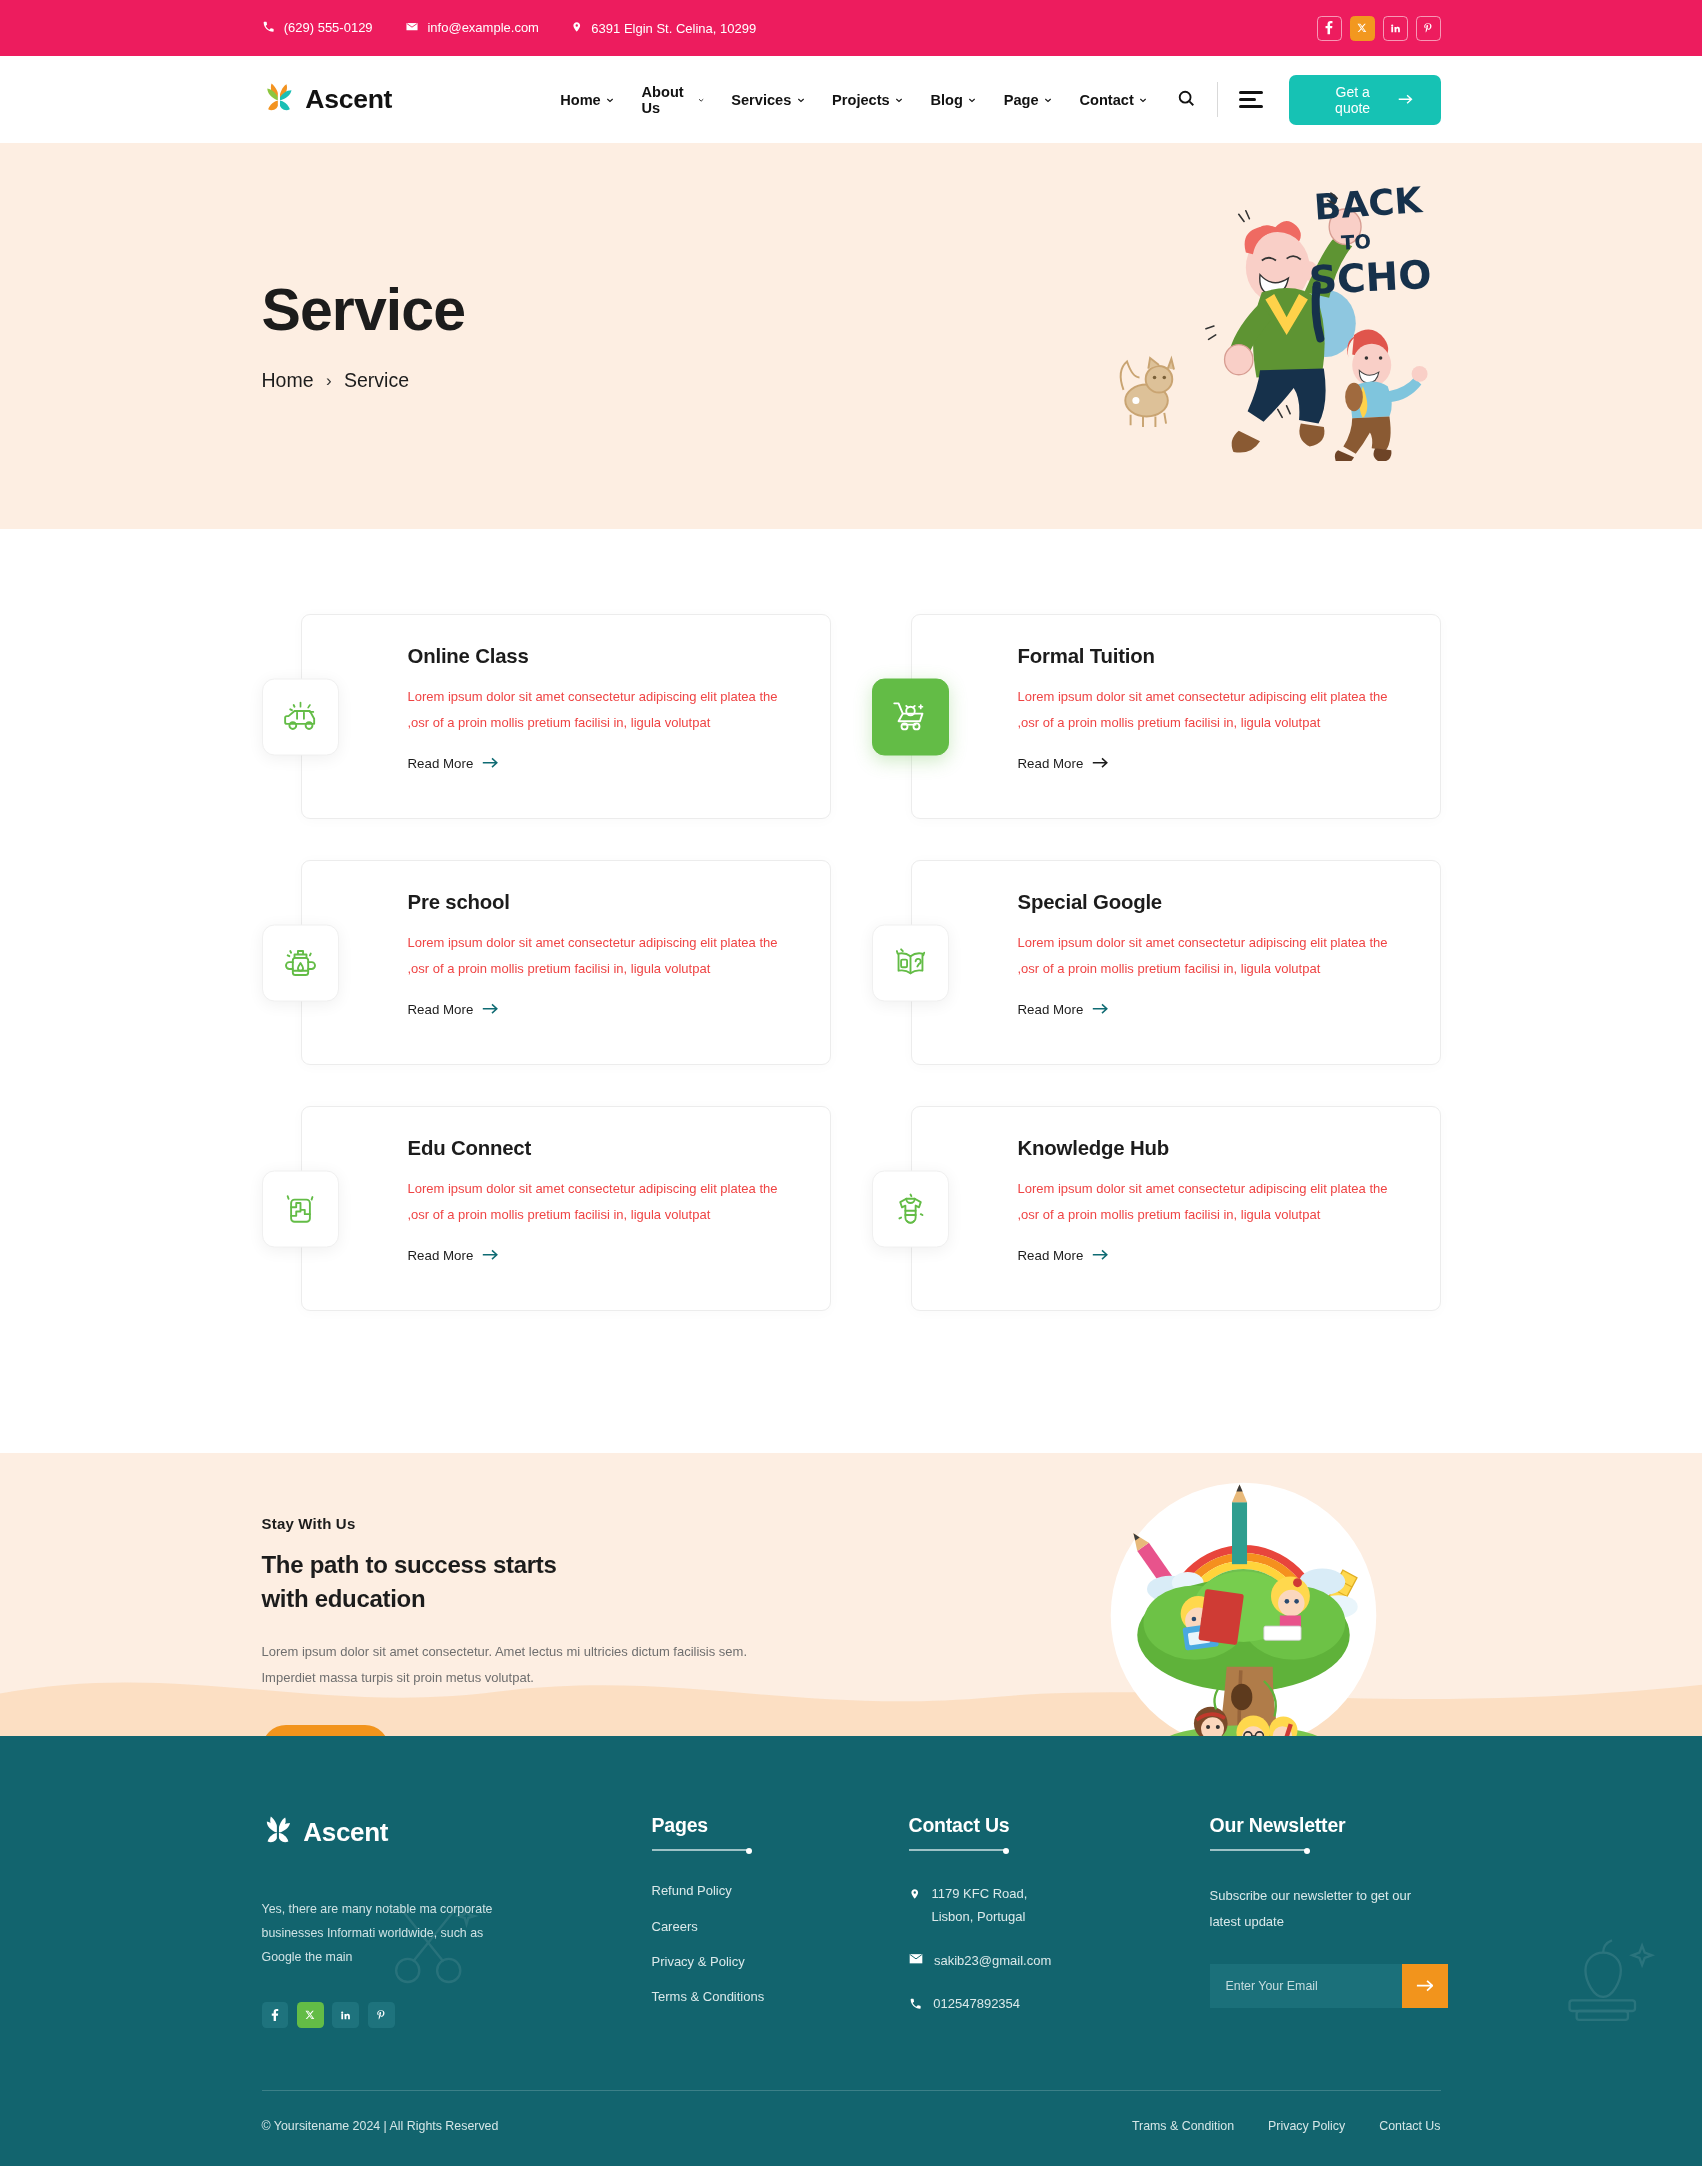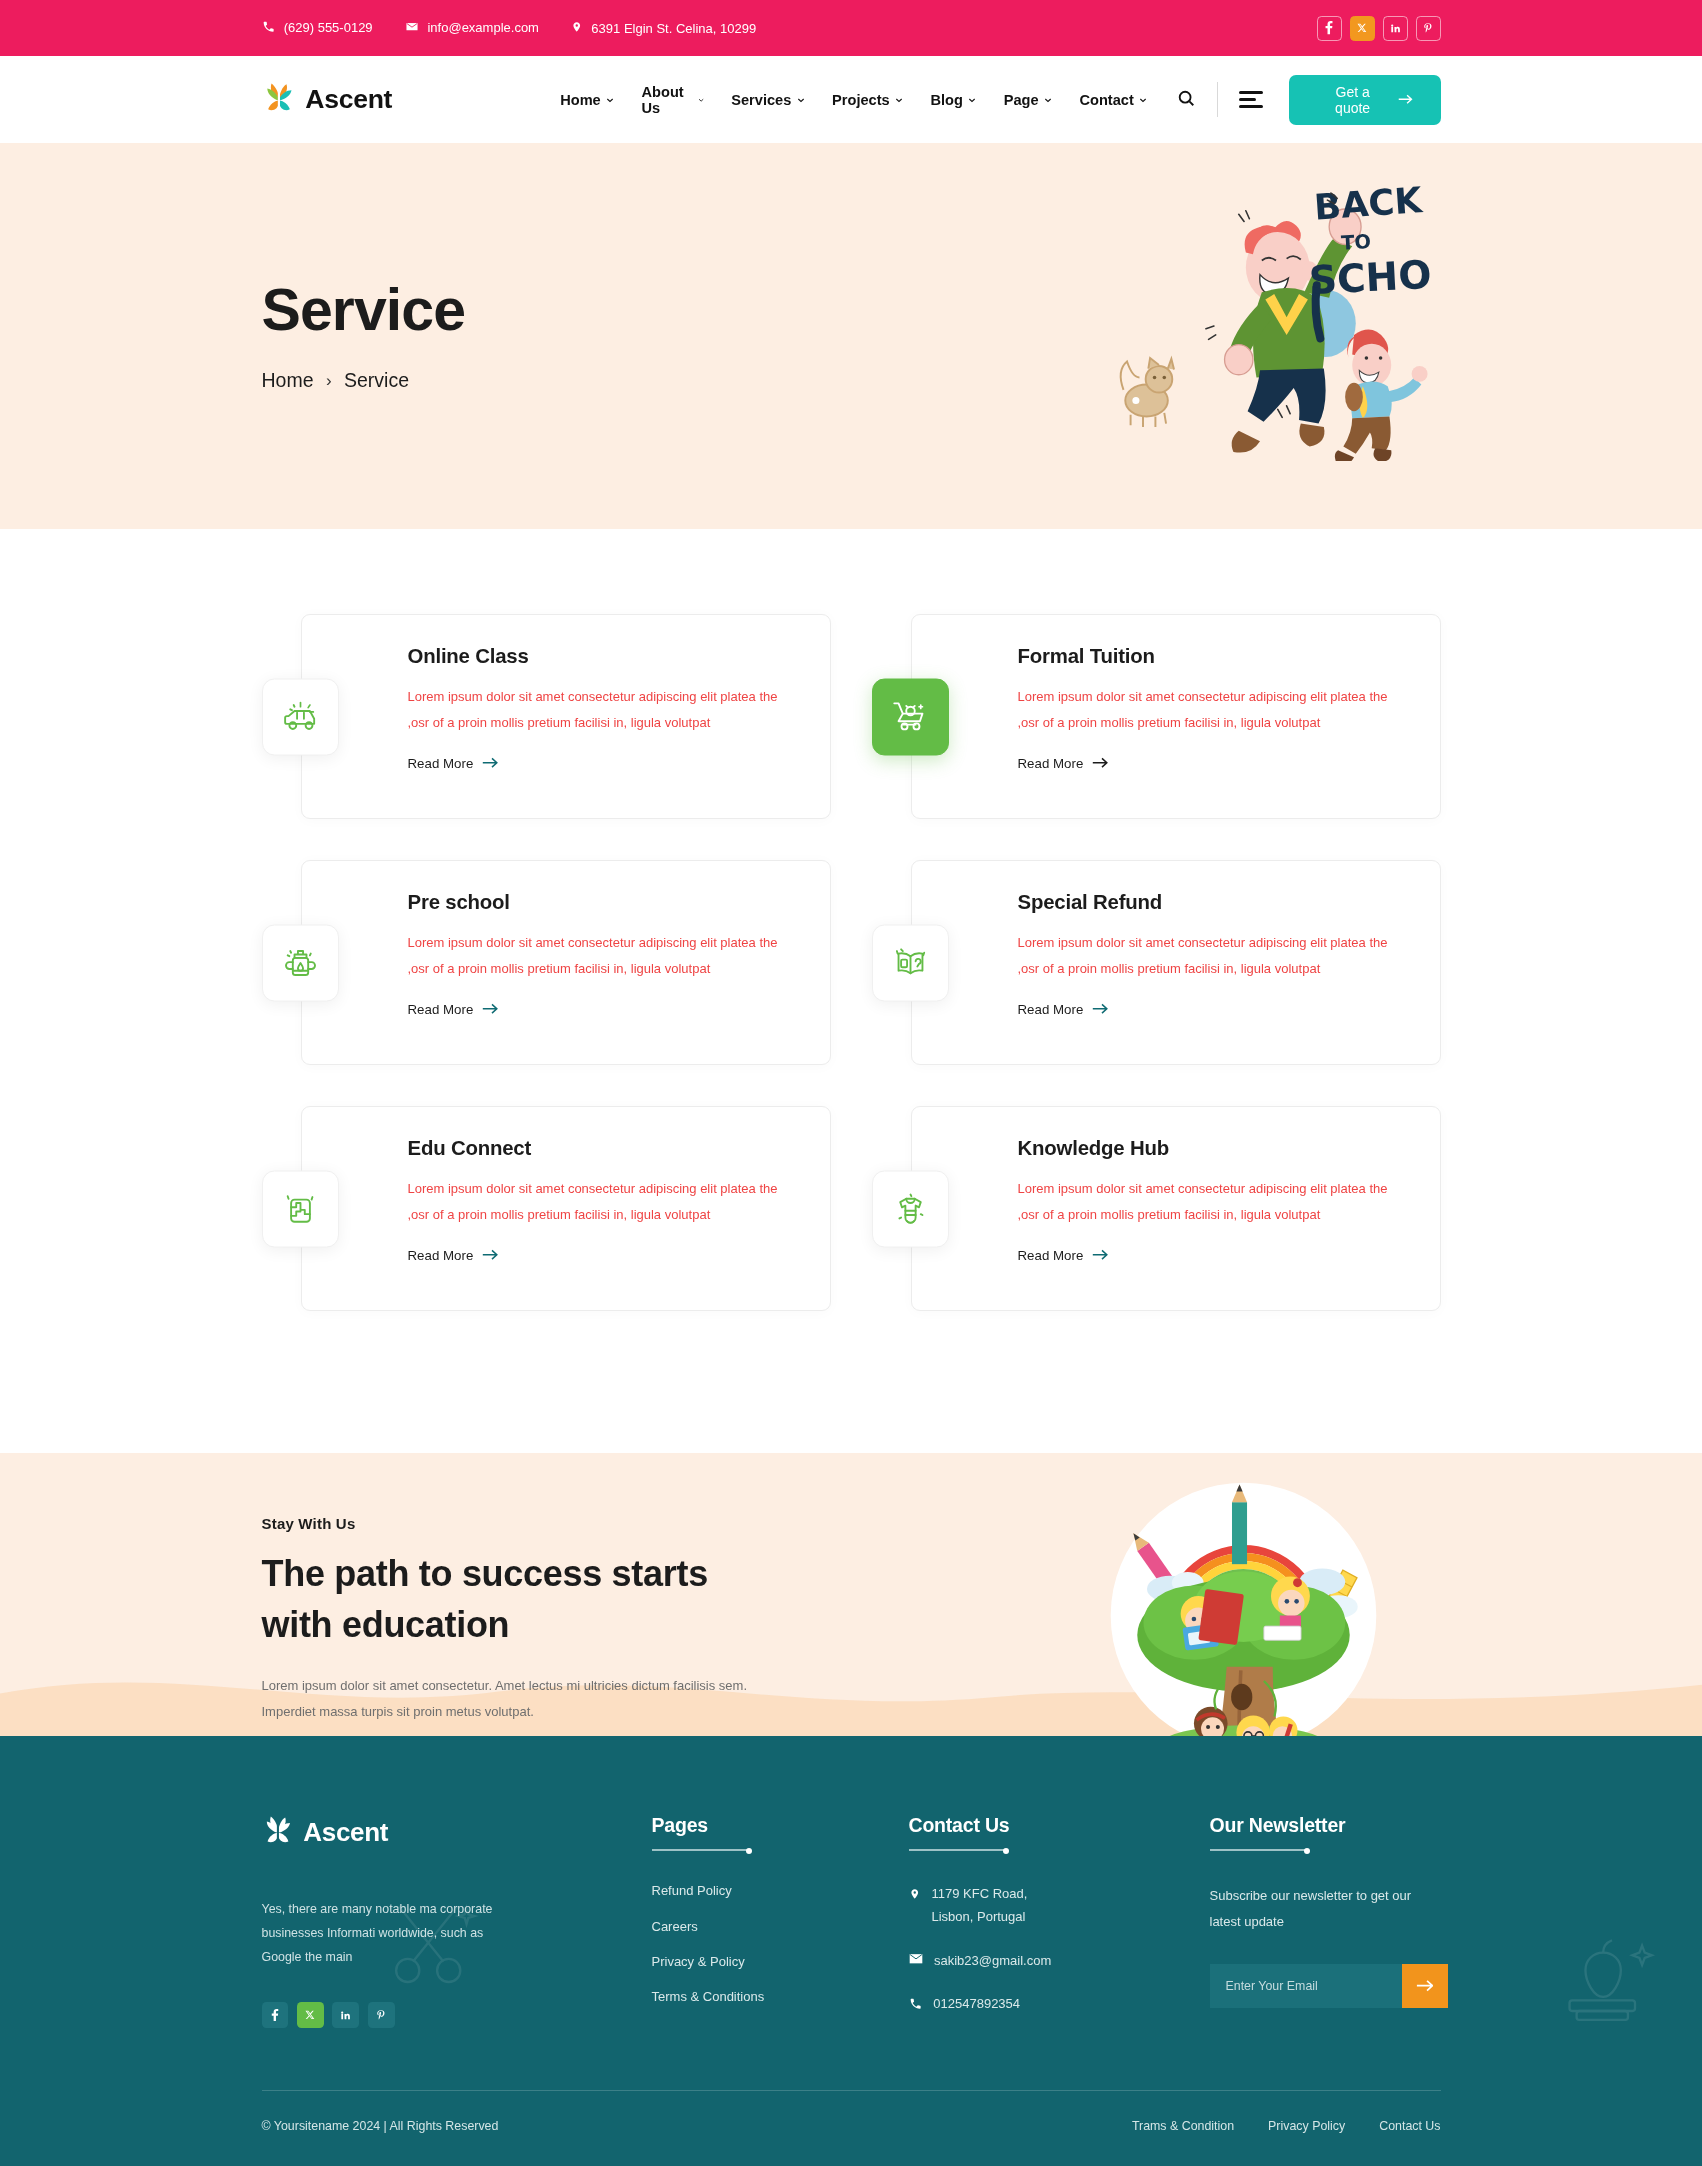--- a/index.html
+++ b/index.html
@@ -96,21 +96,21 @@
   }
   .icon-box.filled { background: #63bc46; border-color: #63bc46; box-shadow: 0 5.3px 17.7px rgba(99,188,70,.3); }
   .icon-box svg { width: 41px; height: 41px; }
 
   
   .cta { background: #fdeee2; position: relative; overflow: hidden; height: 283px; margin-top: 44px; }
   .cta-wave { position: absolute; left: 0; bottom: 0; width: 100%; height: 106px; }
   .cta-inner { width: 1179px; margin: 0 auto; position: relative; display: flex; height: 100%; }
   .cta-text { padding-top: 62px; width: 550px; }
   .eyebrow { font-size: 15px; font-weight: 700; letter-spacing: 0.2px; }
-  .cta-h2 { font-size: 36px; font-weight: 800; line-height: 1.42; margin-top: 16px; letter-spacing: -0.3px; }
+  .cta-h2 { font-size: 24px; font-weight: 800; line-height: 1.42; margin-top: 16px; letter-spacing: -0.3px; }
   .cta-p { font-size: 13px; line-height: 2.0; color: #6f6f6f; margin-top: 23px; max-width: 505px; }
   .cta-btn {
     margin-top: 34px; background: #f2941c; color: #fff; border: none; cursor: pointer;
     border-radius: 25px; height: 48px; padding: 0 30px; font-size: 13.7px; font-family: inherit;
   }
   .cta-art { position: absolute; right: 60px; top: 12.4px; width: 275px; height: 301px; }
 
   
   .footer { background: #12646e; color: #fff; position: relative; overflow: hidden; }
   .footer-inner { width: 1179px; margin: 0 auto; position: relative; z-index: 2; }
@@ -454,21 +454,21 @@
         <div class="icon-box">
           <svg viewBox="0 0 48 48" fill="none" stroke="#63bc46" stroke-width="2.2" stroke-linecap="round" stroke-linejoin="round">
             <path d="M24 16c-4-3-9-4-14-3v20c5-1 10 0 14 3 4-3 9-4 14-3V13c-5-1-10 0-14 3z"></path>
             <path d="M24 16v20"></path>
             <rect x="13" y="20" width="7" height="9" rx="1.5"></rect>
             <path d="M30 22a3 3 0 1 1 4 3l-2 3"></path>
             <path d="M8 10l1 3M40 12l-1 3M13 8l2 2"></path>
           </svg>
         </div>
         <div class="card">
-          <h3>Special Refund</h3>
+          <h3>Special Google</h3>
           <p>Lorem ipsum dolor sit amet consectetur adipiscing elit platea  the ,osr of a proin mollis pretium facilisi in, ligula volutpat</p>
           <a class="more">
             <span>Read More</span>
             <svg class="arw" width="16" height="11.5" viewBox="0 0 20 14" fill="none" stroke="currentColor" stroke-width="1.9">
                 <path d="M1 7h17M12.5 1.5L18.5 7l-6 5.5"></path>
               </svg>
           </a>
         </div>
       </div>
 

